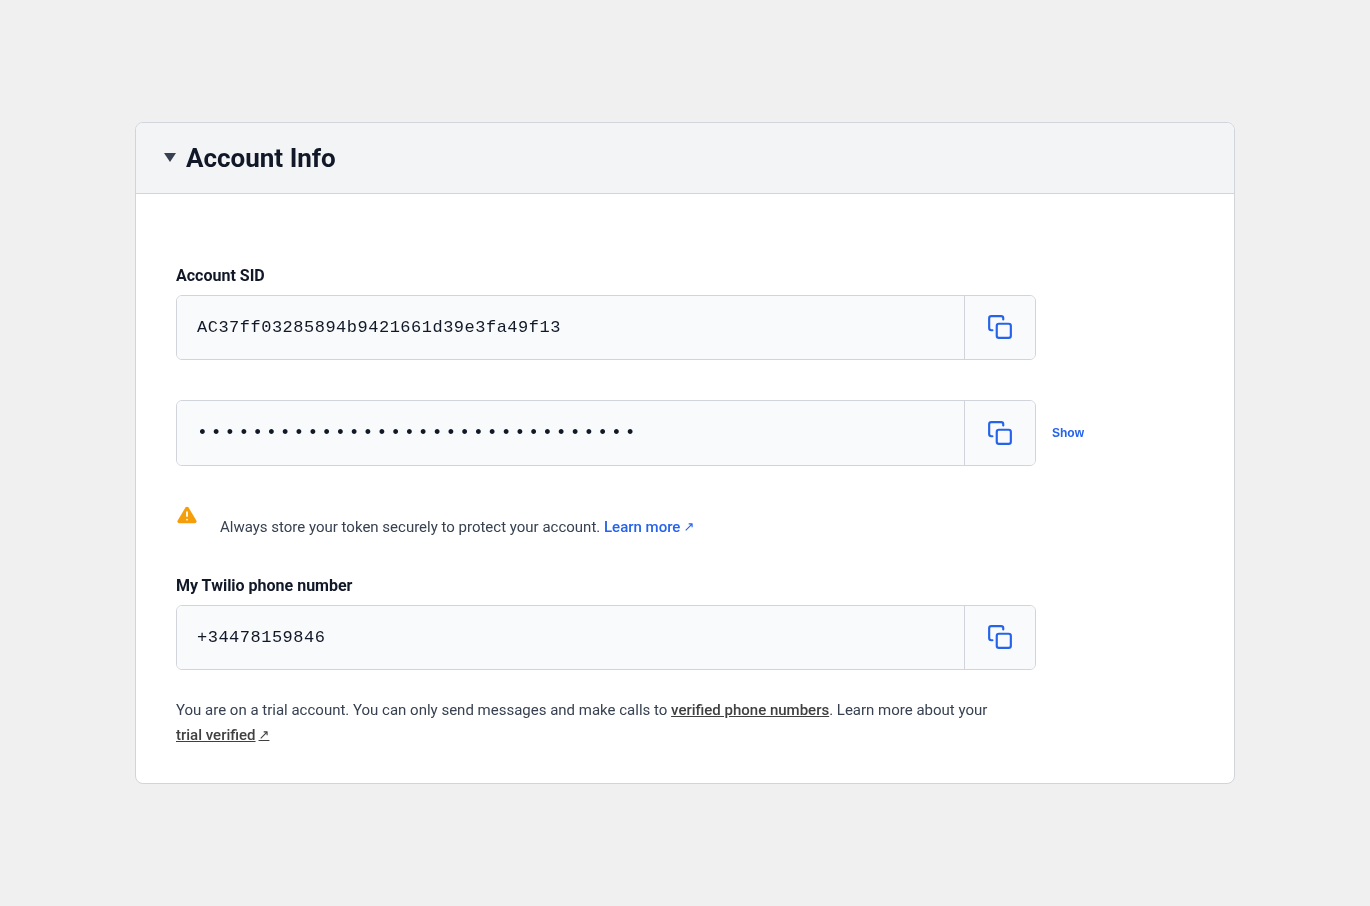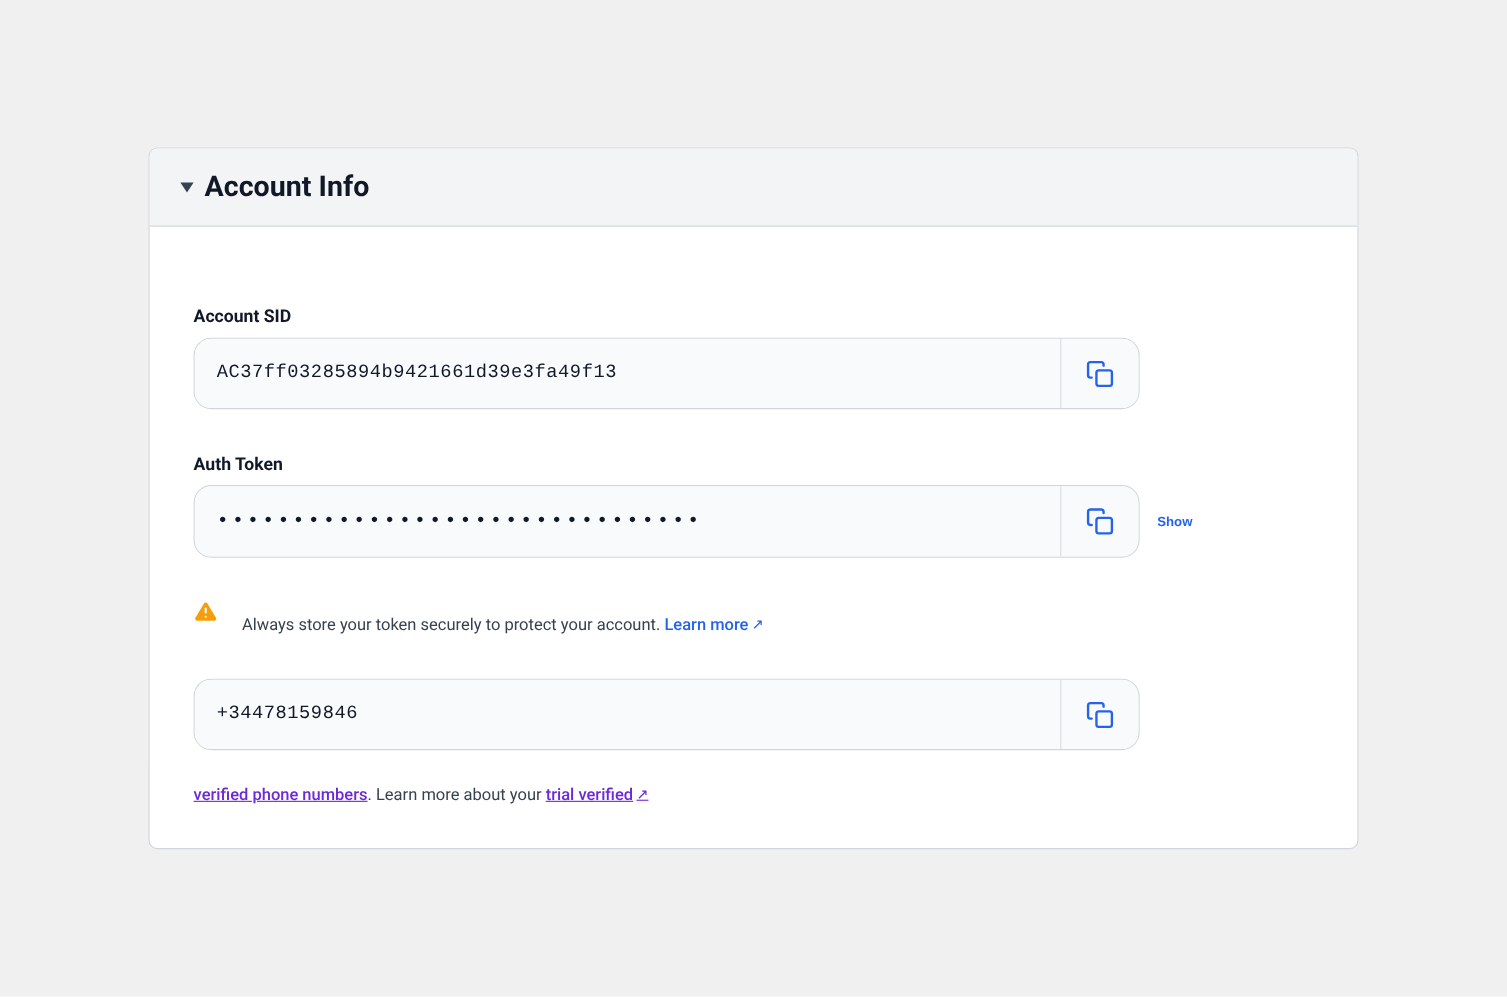--- a/index.html
+++ b/index.html
@@ -65,21 +65,21 @@
       font-size: 16px;
       font-weight: 700;
       color: #111827;
       margin-bottom: 10px;
     }
 
     .field-box {
       display: flex;
       align-items: stretch;
       border: 1.5px solid #d1d5db;
-      border-radius: 16px;
+      border-radius: 6px;
       overflow: hidden;
       width: 860px;
       max-width: 100%;
     }
 
     .field-value {
       flex: 1;
       background: #f9fafb;
       padding: 22px 20px;
       font-size: 17px;
@@ -169,21 +169,21 @@
     }
 
     .trial-text {
       font-size: 15px;
       color: #374151;
       line-height: 1.65;
       max-width: 900px;
     }
 
     .trial-link {
-      color: #6d28d9;
+      color: #404040;
       text-decoration: underline;
       font-weight: 500;
       display: inline-flex;
       align-items: center;
       gap: 3px;
     }
   </style>
 </head>
 <body>
 
@@ -203,21 +203,20 @@
         <button class="copy-btn" title="Copy Account SID">
           <svg class="copy-icon" viewBox="0 0 24 24" fill="none" stroke="#2563eb" stroke-width="2" stroke-linecap="round" stroke-linejoin="round">
             <rect x="9" y="9" width="13" height="13" rx="2" ry="2"></rect>
             <path d="M5 15H4a2 2 0 0 1-2-2V4a2 2 0 0 1 2-2h9a2 2 0 0 1 2 2v1"></path>
           </svg>
         </button>
       </div>
     </div>
 
     <div class="field-section">
-      <div class="field-label">Auth Token</div>
       <div class="show-btn-row">
         <div class="field-box">
           <div class="field-value masked">••••••••••••••••••••••••••••••••</div>
           <button class="copy-btn" title="Copy Auth Token">
             <svg class="copy-icon" viewBox="0 0 24 24" fill="none" stroke="#2563eb" stroke-width="2" stroke-linecap="round" stroke-linejoin="round">
               <rect x="9" y="9" width="13" height="13" rx="2" ry="2"></rect>
               <path d="M5 15H4a2 2 0 0 1-2-2V4a2 2 0 0 1 2-2h9a2 2 0 0 1 2 2v1"></path>
             </svg>
           </button>
         </div>
@@ -234,33 +233,34 @@
       <span class="warning-text">
         <span>Always store your token securely to protect your account.</span>
         <a href="#" class="warning-link">
           <span>Learn more</span>
           <span class="ext-icon">↗</span>
         </a>
       </span>
     </div>
 
     <div class="field-section">
+      <div class="field-label">My Twilio phone number</div>
       <div class="field-box">
         <div class="field-value">+34478159846</div>
         <button class="copy-btn" title="Copy phone number">
           <svg class="copy-icon" viewBox="0 0 24 24" fill="none" stroke="#2563eb" stroke-width="2" stroke-linecap="round" stroke-linejoin="round">
             <rect x="9" y="9" width="13" height="13" rx="2" ry="2"></rect>
             <path d="M5 15H4a2 2 0 0 1-2-2V4a2 2 0 0 1 2-2h9a2 2 0 0 1 2 2v1"></path>
           </svg>
         </button>
       </div>
     </div>
 
     <div class="trial-text">
-      <a href="#" class="trial-link">
+      <span>You are on a trial account. You can only send messages and make calls to </span><a href="#" class="trial-link">
           <span>verified phone numbers</span>
         </a><span>. Learn more about your </span><a href="#" class="trial-link">
           <span>trial verified</span> 
           <span class="ext-icon">↗</span>
         </a><span></span>
     </div>
 
   </div>
 </div>
 

